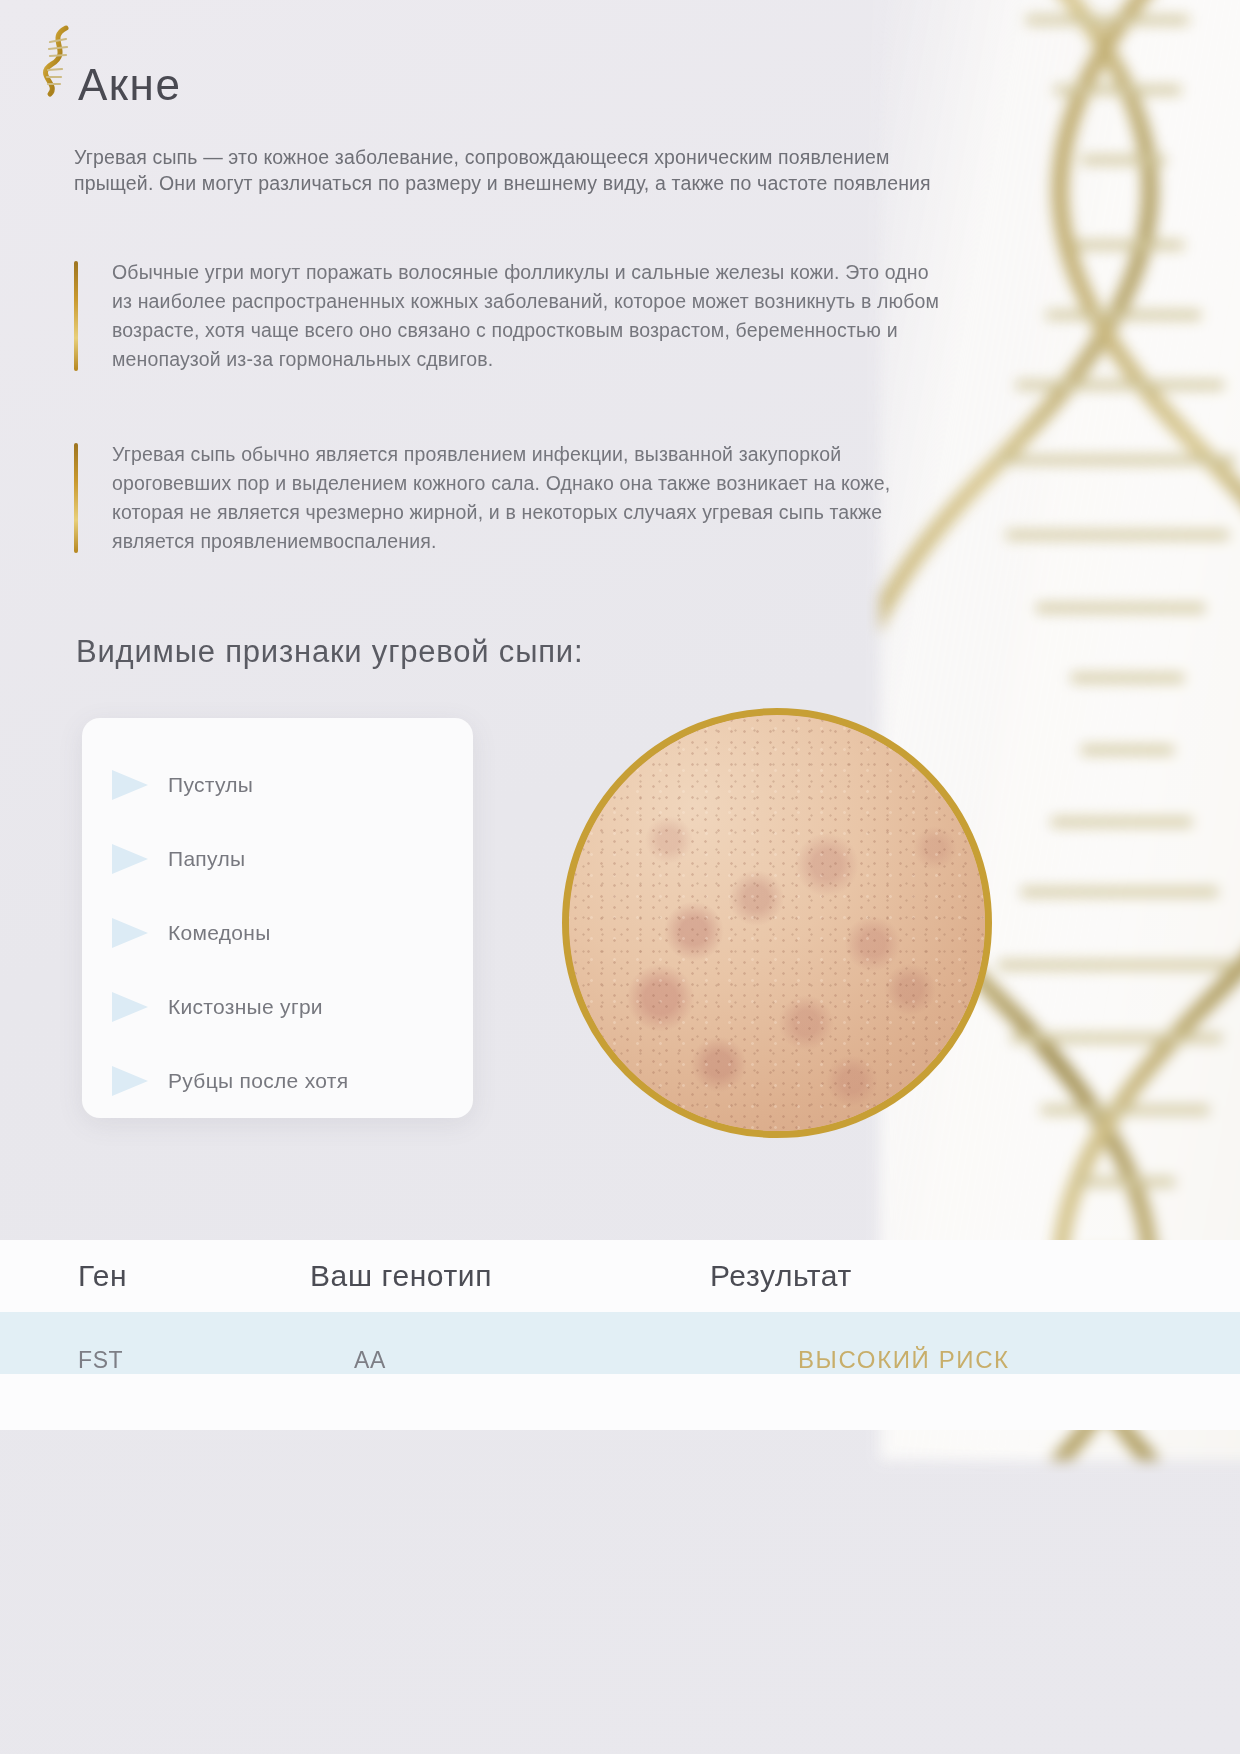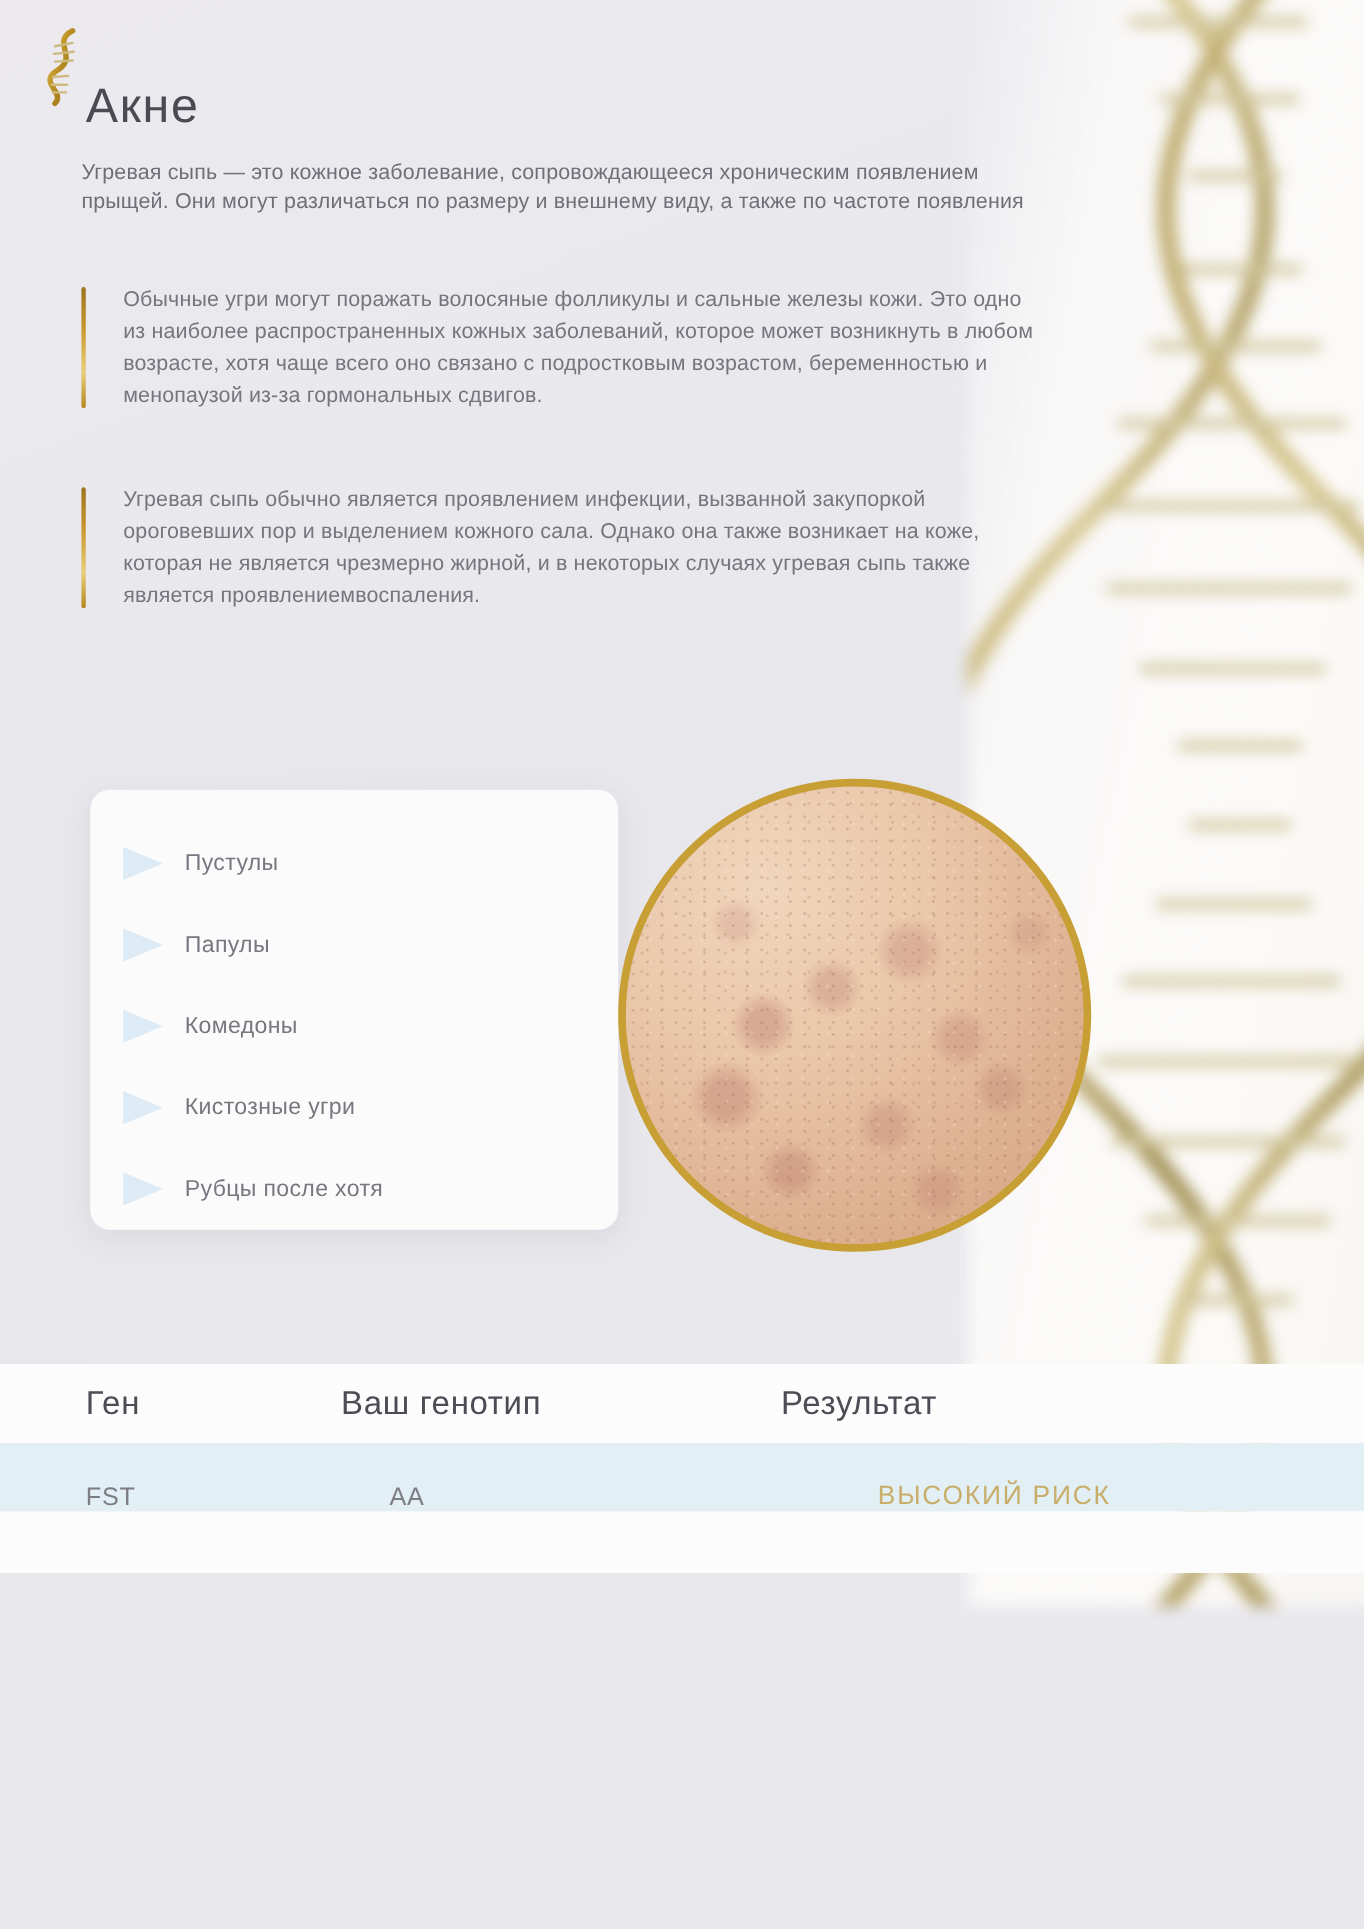--- a/index.html
+++ b/index.html
@@ -50,21 +50,21 @@
     left: 36px;
     top: 22px;
     width: 46px;
     height: 76px;
     z-index: 5;
   }
 
   .page-title {
     position: absolute;
     left: 78px;
-    top: 72px;
+    top: 60px;
     font-size: 44px;
     font-weight: 300;
     letter-spacing: 1.5px;
     color: #4a4a52;
   }
 
   .intro {
     position: absolute;
     left: 74px;
     top: 144px;
@@ -107,21 +107,21 @@
     font-weight: 300;
     letter-spacing: 0.8px;
     color: #5a5b63;
   }
 
   
   .signs-card {
     position: absolute;
     left: 82px;
     top: 718px;
-    width: 480px;
+    width: 391px;
     height: 400px;
     background: #fbfbfc;
     border-radius: 18px;
     box-shadow: 0 6px 26px rgba(90, 90, 110, 0.10);
     z-index: 4;
     padding: 30px 0 0 0;
   }
   .sign-row {
     display: flex;
     align-items: center;
@@ -323,20 +323,21 @@
     </svg>
   </div>
 
   <h1 class="page-title">Акне</h1>
 
   <p class="intro">Угревая сыпь — это кожное заболевание, сопровождающееся хроническим появлением прыщей. Они могут различаться по размеру и внешнему виду, а также по частоте появления</p>
 
   <div class="quote quote-1">Обычные угри могут поражать волосяные фолликулы и сальные железы кожи. Это одно из наиболее распространенных кожных заболеваний, которое может возникнуть в любом возрасте, хотя чаще всего оно связано с подростковым возрастом, беременностью и менопаузой из-за гормональных сдвигов.</div>
   <div class="quote quote-2">Угревая сыпь обычно является проявлением инфекции, вызванной закупоркой ороговевших пор и выделением кожного сала. Однако она также возникает на коже, которая не является чрезмерно жирной, и в некоторых случаях угревая сыпь также является проявлениемвоспаления.</div>
 
+  <h2 class="section-heading">Видимые признаки угревой сыпи:</h2>
 
   <div class="signs-card">
 
     <div class="sign-row">
       <span class="sign-arrow">
         <svg width="40" height="34" viewBox="0 0 40 34">
             <polygon points="2,2 38,17 2,32" fill="#dcebf5"></polygon>
           </svg>
       </span>
       <span class="sign-label">Пустулы</span>

